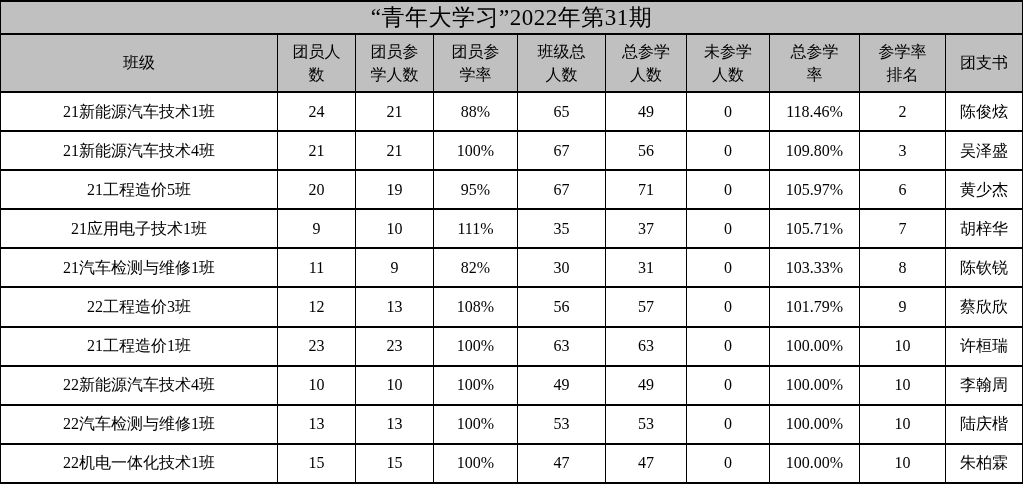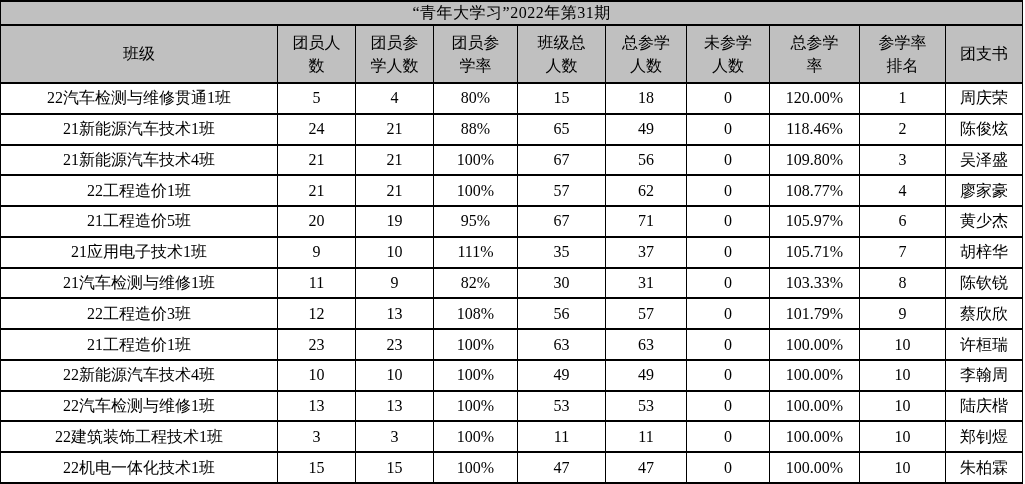--- a/index.html
+++ b/index.html
@@ -29,21 +29,21 @@
     border-top-width: 2px;
     border-bottom-width: 2px;
     text-align: center;
     vertical-align: middle;
     padding: 0 1px;
     overflow: hidden;
     font-weight: normal;
   }
   tr.title-row td {
     background: #c0c0c0;
-    font-size: 16px;
+    font-size: 23px;
     height: 22px;
     letter-spacing: 0.5px;
   }
   tr.header-row th {
     background: #c0c0c0;
     font-size: 16px;
     line-height: 1.45;
     white-space: pre-line;
     height: 56px;
   }
@@ -91,32 +91,20 @@
 人数</th>
           <th>总参学
 率</th>
           <th>参学率
 排名</th>
           <th>团支书</th>
         </tr>
     </thead>
     <tbody class="body-rows" id="table-body">
         <tr>
-          <td>22汽车检测与维修贯通1班</td>
-          <td>5</td>
-          <td>4</td>
-          <td>80%</td>
-          <td>15</td>
-          <td>18</td>
-          <td>0</td>
-          <td>120.00%</td>
-          <td>1</td>
-          <td>周庆荣</td>
-        </tr>
-        <tr>
           <td>21新能源汽车技术1班</td>
           <td>24</td>
           <td>21</td>
           <td>88%</td>
           <td>65</td>
           <td>49</td>
           <td>0</td>
           <td>118.46%</td>
           <td>2</td>
           <td>陈俊炫</td>
@@ -127,32 +115,20 @@
           <td>21</td>
           <td>100%</td>
           <td>67</td>
           <td>56</td>
           <td>0</td>
           <td>109.80%</td>
           <td>3</td>
           <td>吴泽盛</td>
         </tr>
         <tr>
-          <td>22工程造价1班</td>
-          <td>21</td>
-          <td>21</td>
-          <td>100%</td>
-          <td>57</td>
-          <td>62</td>
-          <td>0</td>
-          <td>108.77%</td>
-          <td>4</td>
-          <td>廖家豪</td>
-        </tr>
-        <tr>
           <td>21工程造价5班</td>
           <td>20</td>
           <td>19</td>
           <td>95%</td>
           <td>67</td>
           <td>71</td>
           <td>0</td>
           <td>105.97%</td>
           <td>6</td>
           <td>黄少杰</td>
@@ -223,32 +199,20 @@
           <td>13</td>
           <td>100%</td>
           <td>53</td>
           <td>53</td>
           <td>0</td>
           <td>100.00%</td>
           <td>10</td>
           <td>陆庆楷</td>
         </tr>
         <tr>
-          <td>22建筑装饰工程技术1班</td>
-          <td>3</td>
-          <td>3</td>
-          <td>100%</td>
-          <td>11</td>
-          <td>11</td>
-          <td>0</td>
-          <td>100.00%</td>
-          <td>10</td>
-          <td>郑钊煜</td>
-        </tr>
-        <tr>
           <td>22机电一体化技术1班</td>
           <td>15</td>
           <td>15</td>
           <td>100%</td>
           <td>47</td>
           <td>47</td>
           <td>0</td>
           <td>100.00%</td>
           <td>10</td>
           <td>朱柏霖</td>

